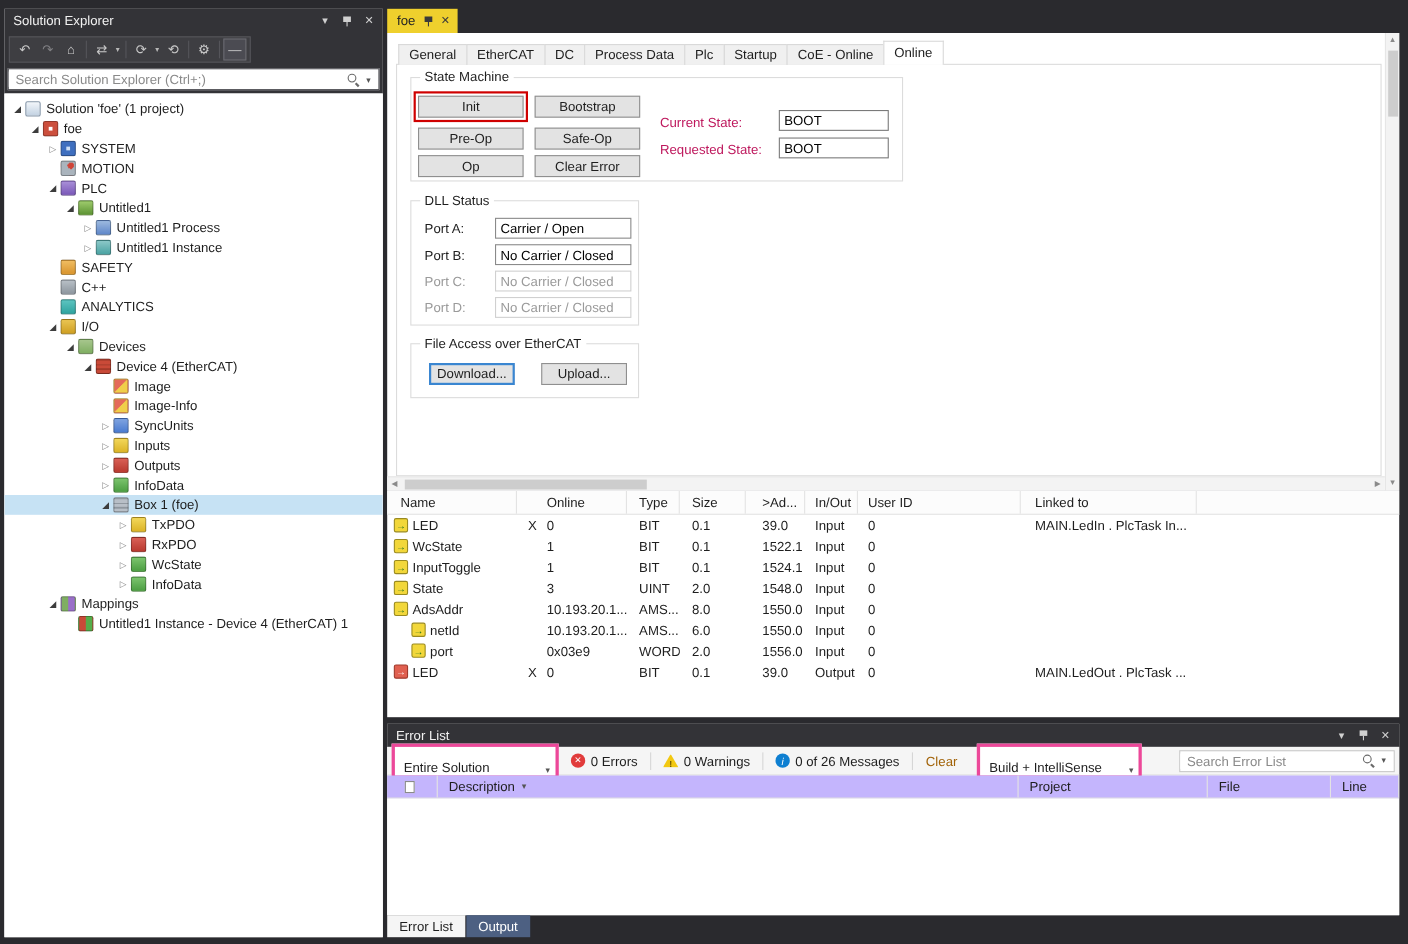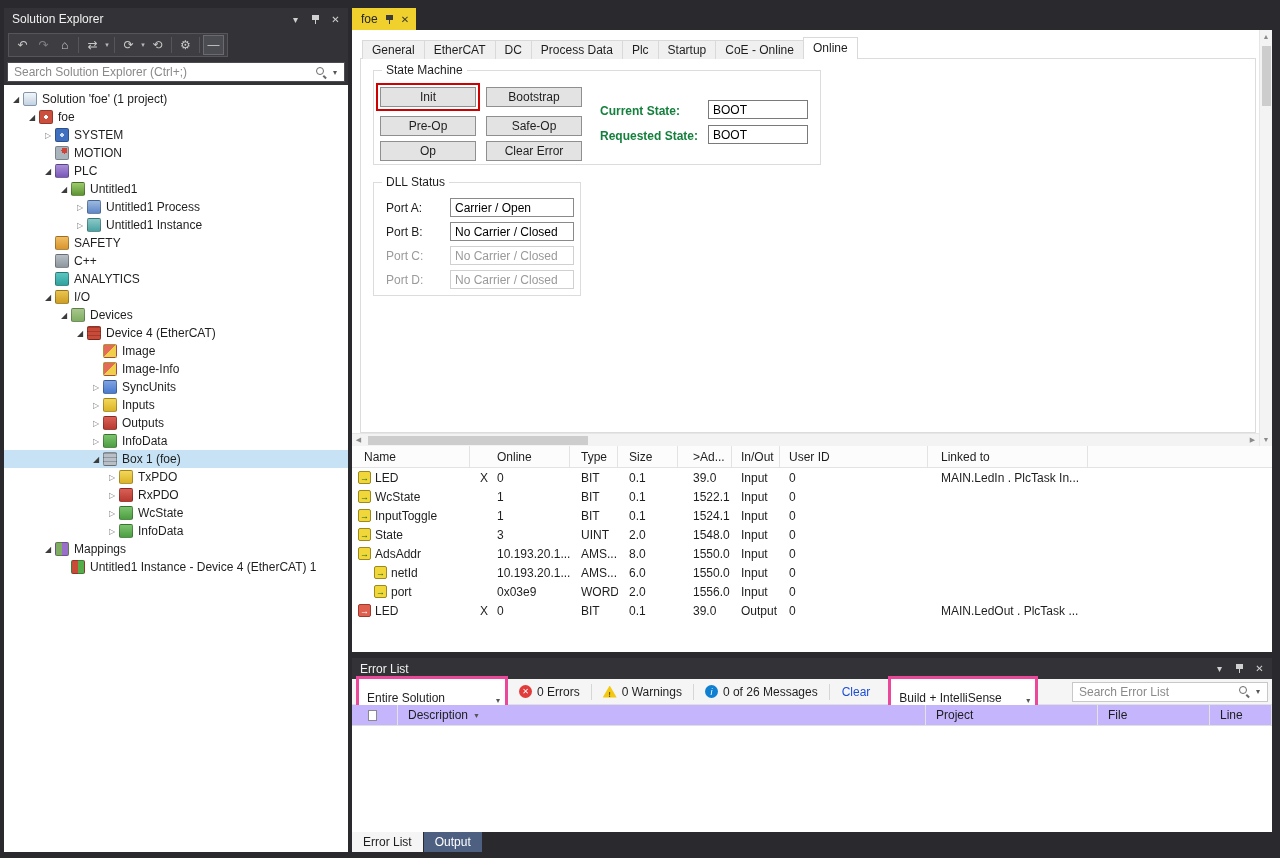--- a/index.html
+++ b/index.html
@@ -97,21 +97,21 @@
   .g-sm  { left:12px; top:11px;  width:448px; height:95px; }
   .g-dll { left:12px; top:123px; width:208px; height:114px; }
   .g-fa  { left:12px; top:253px; width:208px; height:50px; }
 
   .btn { position:absolute; width:96px; height:20px; background:#e3e3e3; border:1px solid #8f8f8f;
          font-size:12px; font-family:inherit; color:#1e1e1e; }
   .init-box { position:absolute; left:2px; top:12px; width:104px; height:28px; border:2px solid #cf0000; }
   .init-box .btn { position:static; display:block; margin:2px; }
   .b-preop { left:6px; top:45px; }  .b-op { left:6px; top:70px; }
   .b-bootstrap { left:112px; top:16px; } .b-safeop { left:112px; top:45px; } .b-clearerr { left:112px; top:70px; }
-  .sm-label { position:absolute; font-size:12px; color:#15803d; white-space:nowrap;font-weight:bold; }
+  .sm-label { position:absolute; font-size:12px; color:#be185d; white-space:nowrap; }
   .l-cur { left:226px; top:33px; } .l-req { left:226px; top:58px; }
   .textbox { position:absolute; background:#fff; border:1px solid #7a7a7a; font-size:12px;
              font-family:inherit; padding:0 4px; color:#000; }
   .t-cur { left:334px; top:29px; width:100px; height:19px; }
   .t-req { left:334px; top:54px; width:100px; height:19px; }
 
   .dll-row { position:absolute; left:0; right:8px; height:20px; }
   .dll-label { position:absolute; left:12px; top:2px; font-size:12px; color:#1e1e1e; }
   .dll-value { position:absolute; left:76px; top:-1px; width:124px; height:19px; border:1px solid #8a8a8a;
                font-size:12px; padding:2px 4px; background:#fff; white-space:nowrap; overflow:hidden; }
@@ -163,21 +163,21 @@
   .count { display:flex; align-items:center; gap:5px; font-size:12px; color:#1e1e1e; padding:0 9px; height:20px; }
   .vsep { width:1px; height:16px; background:#d6d6d6; }
   .err-ic { width:13px; height:13px; border-radius:50%; background:#e13b3b; color:#fff; font-size:8px;
             display:inline-flex; align-items:center; justify-content:center; }
   .warn-ic { position:relative; width:14px; height:12px; background:#f2c811;
              clip-path:polygon(50% 0, 100% 100%, 0 100%); }
   .warn-ic::after { content:"!"; position:absolute; left:0; right:0; bottom:-1px; text-align:center;
                     font-size:8px; font-weight:bold; color:#6e5600; }
   .info-ic { width:13px; height:13px; border-radius:50%; background:#0e7fd1; color:#fff; font-size:9px;
              font-style:italic; display:inline-flex; align-items:center; justify-content:center; }
-  .clear-btn { font-size:12px; color:#1d4ed8; padding:0 10px; height:20px; display:flex; align-items:center; }
+  .clear-btn { font-size:12px; color:#a16207; padding:0 10px; height:20px; display:flex; align-items:center; }
   .el-search { margin-left:auto; width:196px; height:20px; background:#fff; border:1px solid #c8c8c8;
                display:flex; align-items:center; padding-right:2px; }
   .el-search input { flex:1; border:0; outline:none; font-size:12px; padding:0 6px; color:#333;
                      font-family:inherit; min-width:0; }
   .el-search input::placeholder { color:#8a8a8a; }
   .el-header { display:flex; height:21px; background:#c4b5fd; border-bottom:1px solid #e0e0e0;
                font-size:12px; color:#1e1e1e; flex:0 0 auto; }
   .elh-cell { border-right:1px solid #e3e3e3; display:flex; align-items:center; flex:0 0 auto; gap:5px; }
   .elh-cell.fill { flex:1; border-right:none; }
   .sev-icon { width:9px; height:11px; border:1px solid #8a8a8a; background:#fff; margin-left:16px; }
@@ -445,20 +445,25 @@
             <span class="dll-label">Port C:</span>
             <div class="dll-value">No Carrier / Closed</div>
           </div>
           <div class="dll-row disabled" style="top: 88px;">
             <span class="dll-label">Port D:</span>
             <div class="dll-value">No Carrier / Closed</div>
           </div>
         </div>
     </div>
 
+    <div class="group g-fa">
+      <div class="group-label">File Access over EtherCAT</div>
+      <button class="btn b-download">Download...</button>
+      <button class="btn b-upload">Upload...</button>
+    </div>
   </div>
 
   <div class="doc-vscroll">
     <div class="arrow" style="top:0;">▲</div>
     <div class="thumb"></div>
     <div class="arrow" style="bottom:0;">▼</div>
   </div>
   <div class="doc-hscroll">
     <div class="arrow" style="left:0;">◀</div>
     <div class="thumb"></div>

